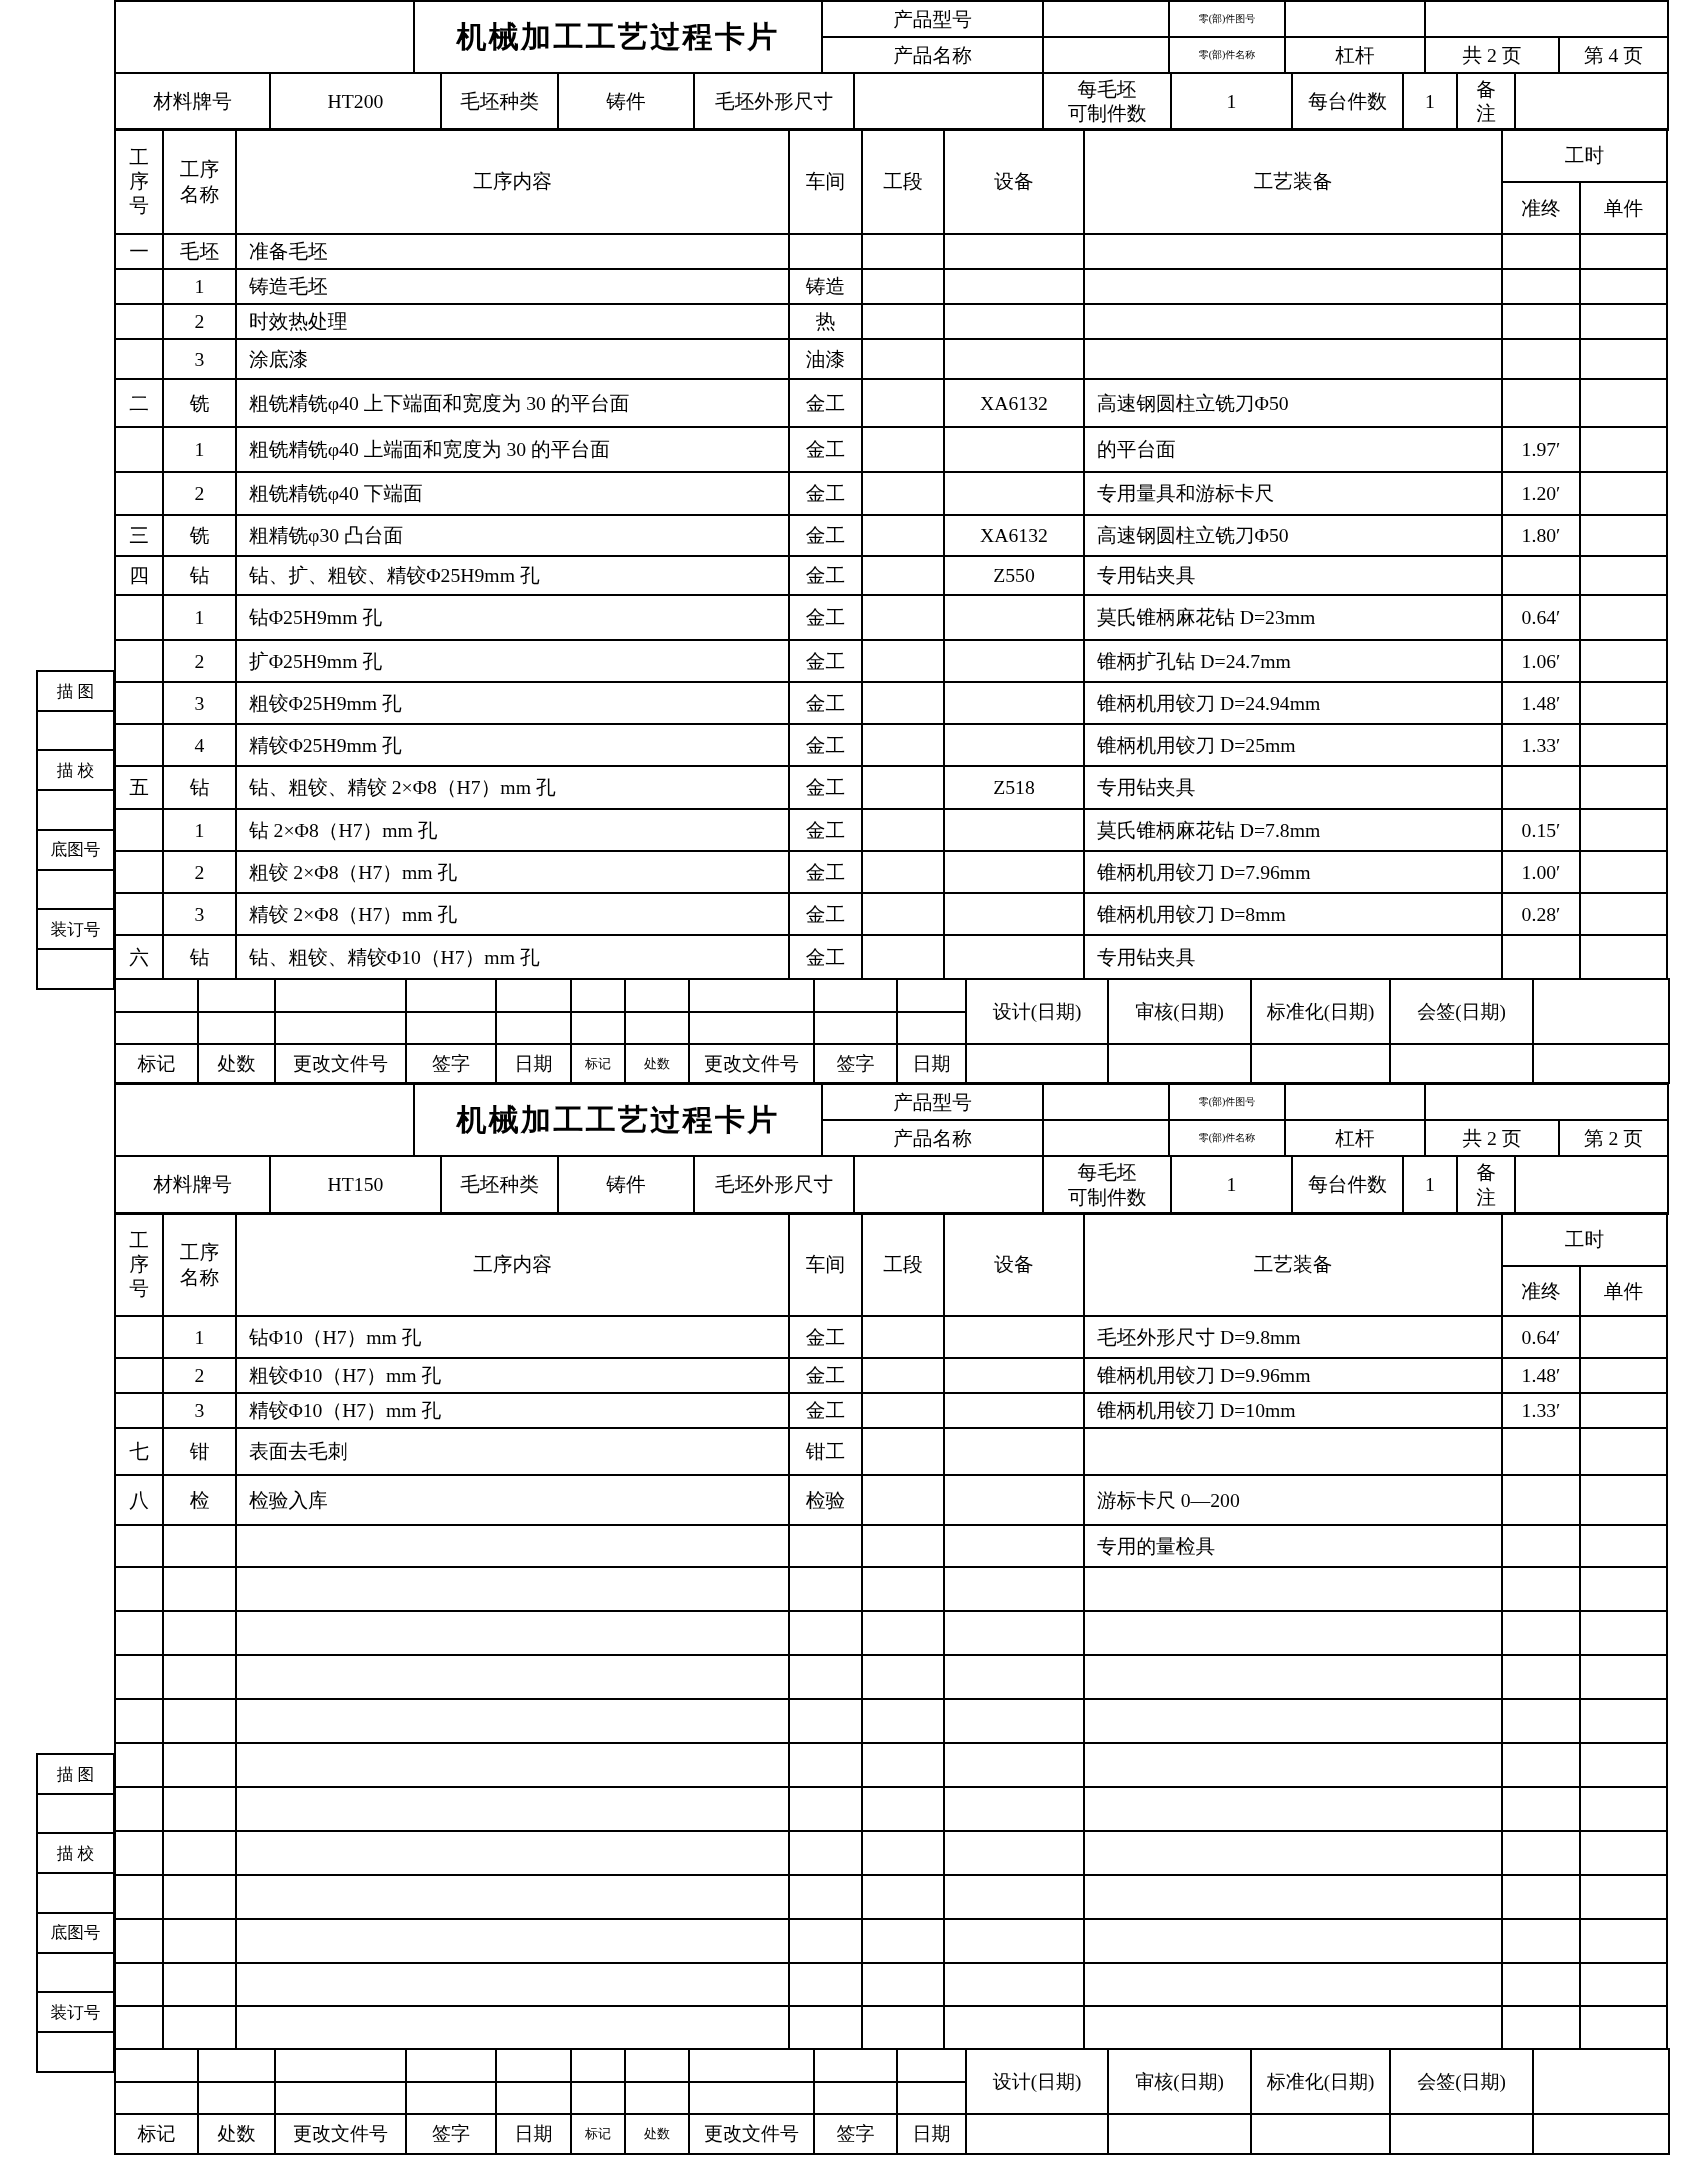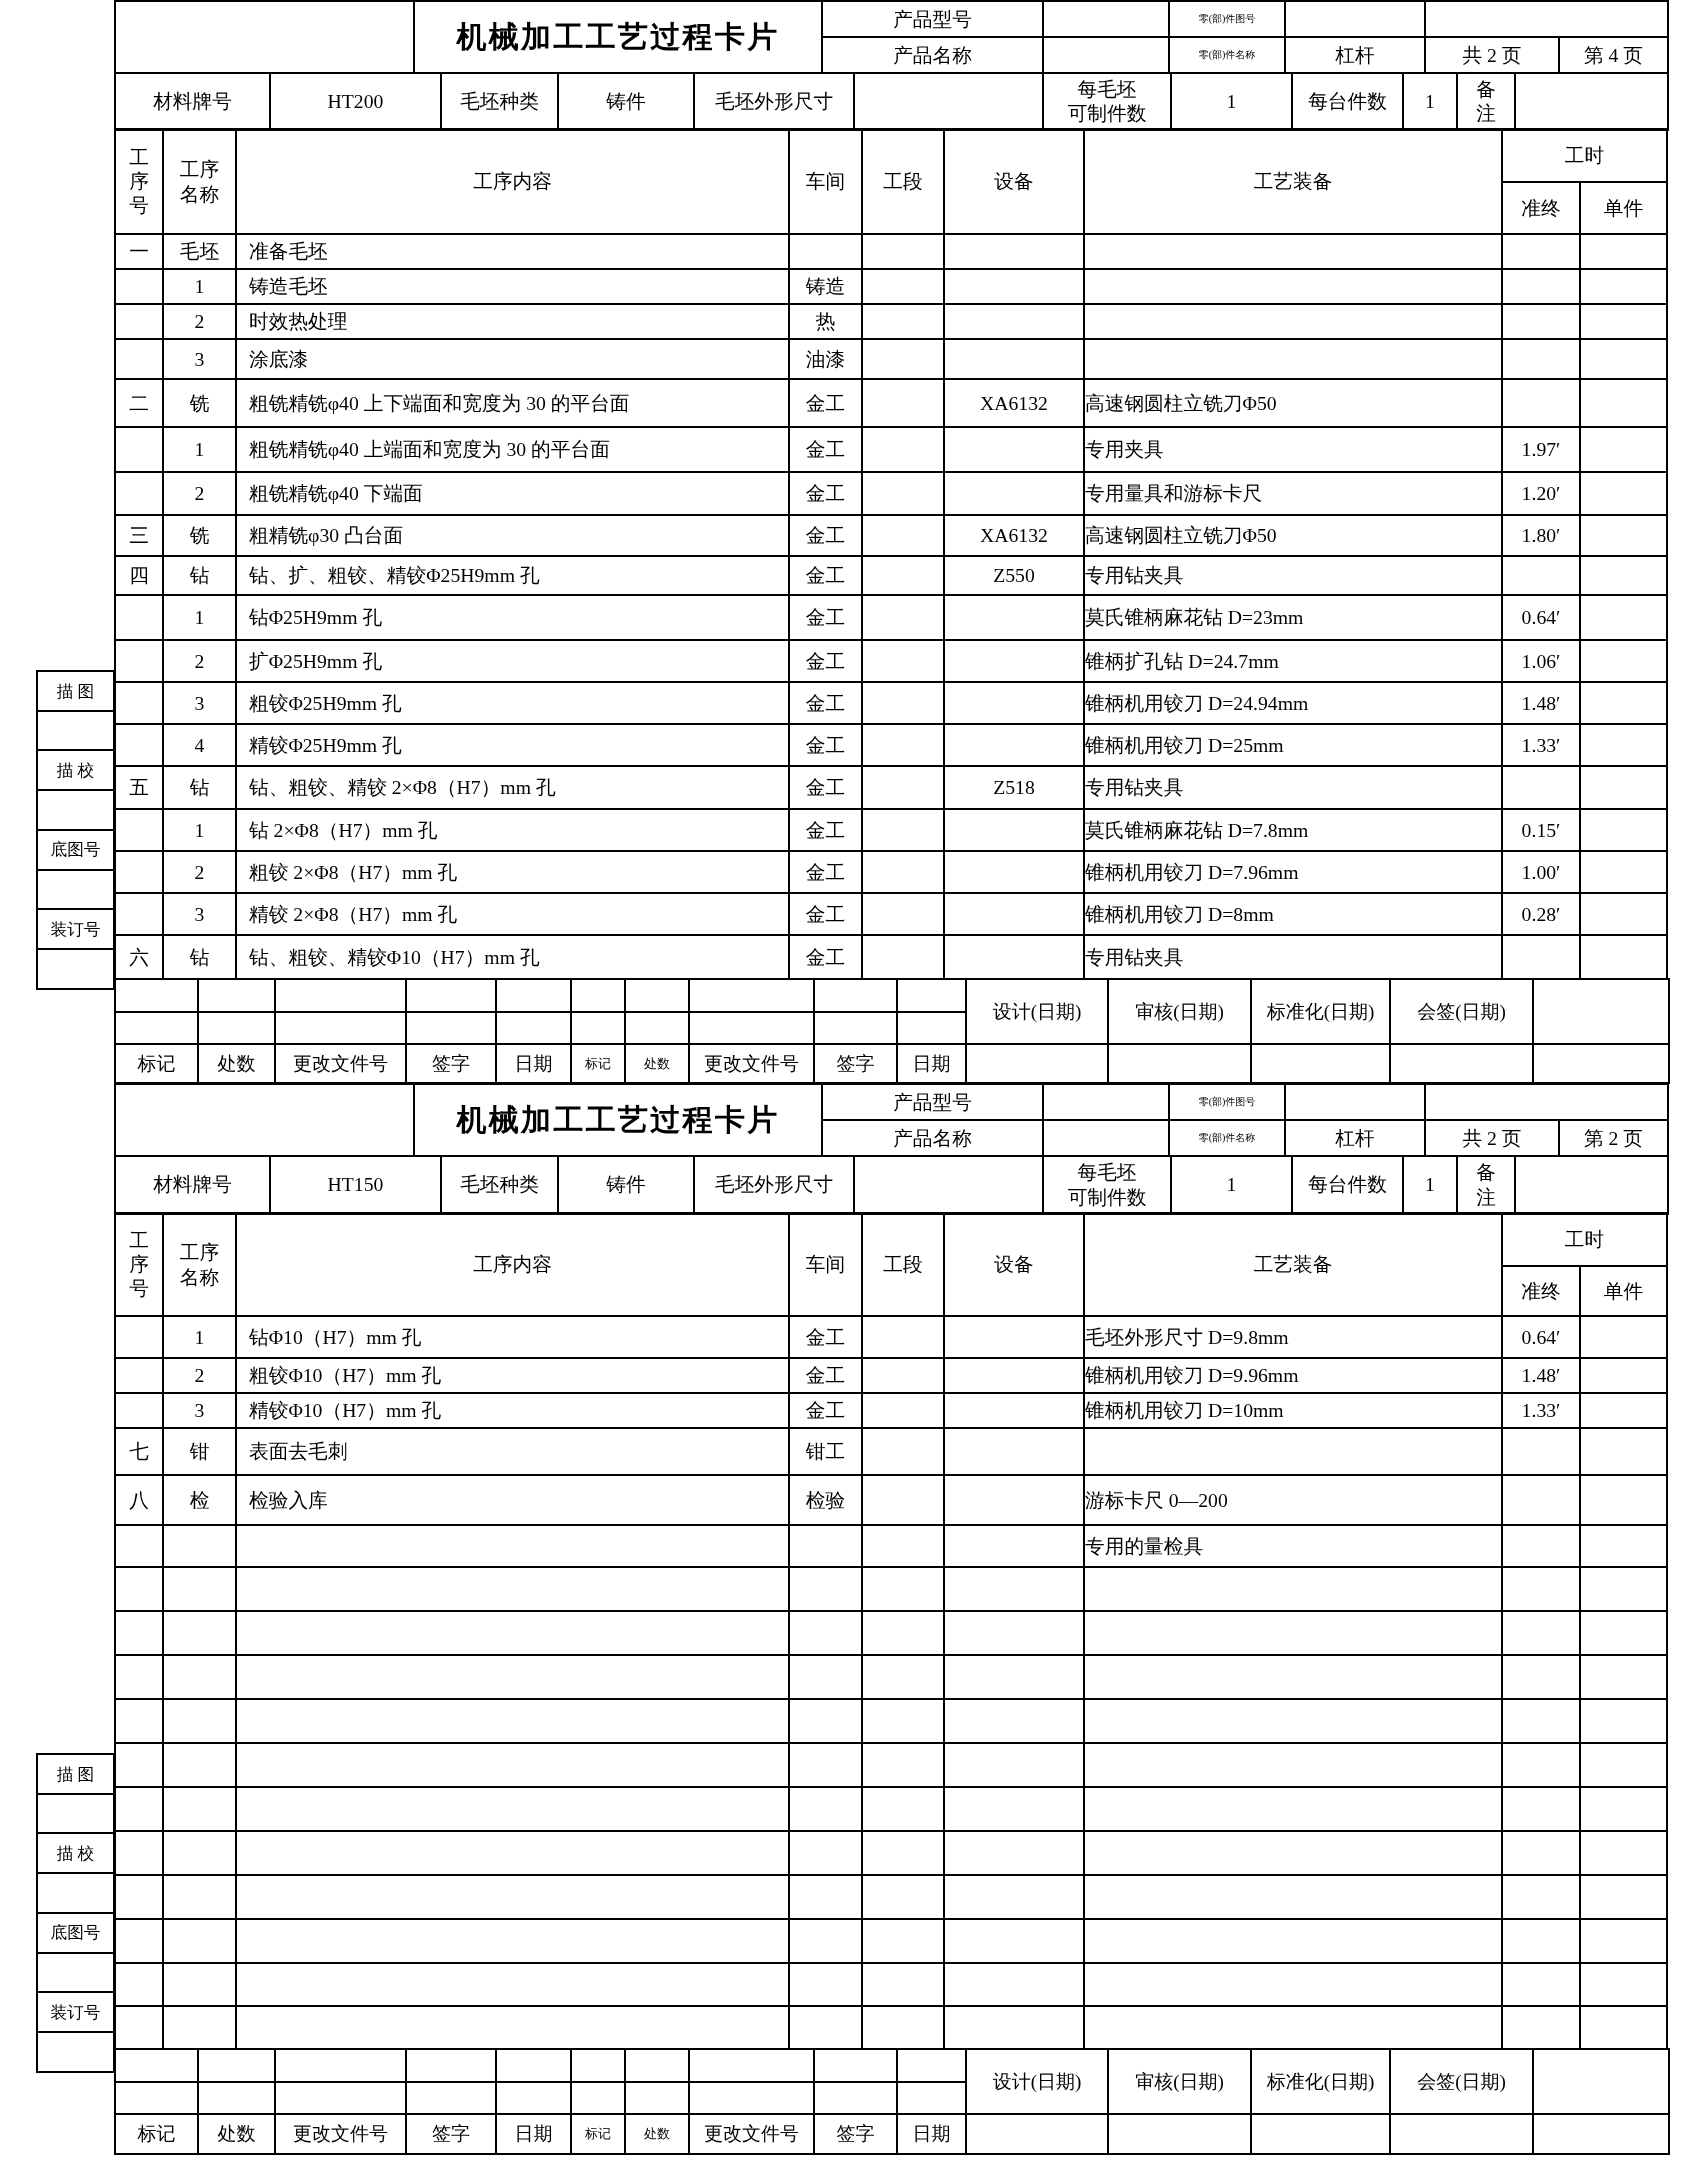--- a/index.html
+++ b/index.html
@@ -11,21 +11,21 @@
   table{border-collapse:collapse;table-layout:fixed;width:1553px;}
   table+table{margin-top:-2.3px;}
   td{border:2.3px solid #000;padding:0 3px;overflow:hidden;font-size:19.7px;text-align:center;vertical-align:middle;}
   .title-cell{font-size:30px;font-weight:bold;letter-spacing:2.3px;}
   .lab{font-size:19.7px;}
   .lab-sm{font-size:10px;}
   .pre{white-space:pre-line;line-height:1.25;}
   .opno{line-height:1.2;}
   td.c0,td.c1,td.c3,td.c4,td.c5,td.c8{text-align:center;}
   td.c2{text-align:left;padding-left:12px;}
-  td.c6{text-align:left;padding-left:0;}
+  td.c6{text-align:left;padding-left:12px;}
   td.c7{text-align:center;padding-left:3px;}
   .foot-lab{font-size:19px;}
   .foot-lab-sm{font-size:13px;}
   .sign-lab{font-size:19px;}
   .margin-strip{position:absolute;left:36px;top:670px;width:79px;}
   .mbox{width:79px;height:42px;border:2.3px solid #000;margin-top:-2.3px;display:flex;align-items:center;justify-content:center;font-size:16.7px;background:#fff;}
   .mbox:first-child{margin-top:0;}
 </style>
 </head>
 <body>
@@ -199,21 +199,21 @@
               <td class="c7"></td>
               <td class="c8"></td>
             </tr>
             <tr style="height: 45px;">
               <td class="c0"></td>
               <td class="c1">1</td>
               <td class="c2">粗铣精铣φ40 上端面和宽度为 30 的平台面</td>
               <td class="c3">金工</td>
               <td class="c4"></td>
               <td class="c5"></td>
-              <td class="c6">专用夹具</td>
+              <td class="c6">的平台面</td>
               <td class="c7">1.97′</td>
               <td class="c8"></td>
             </tr>
             <tr style="height: 43px;">
               <td class="c0"></td>
               <td class="c1">2</td>
               <td class="c2">粗铣精铣φ40 下端面</td>
               <td class="c3">金工</td>
               <td class="c4"></td>
               <td class="c5"></td>

